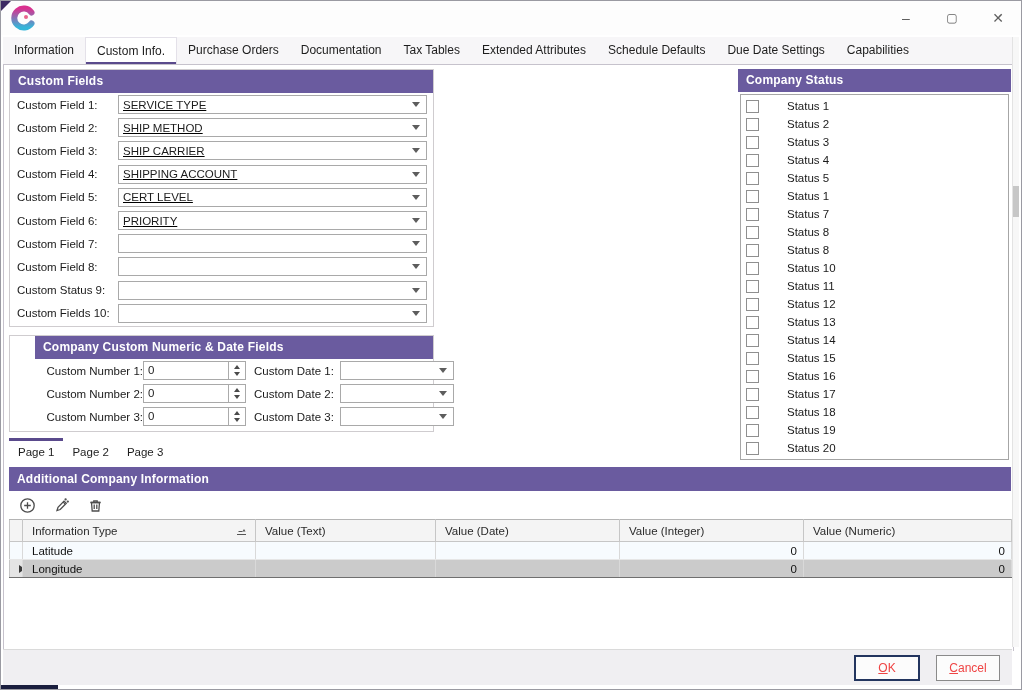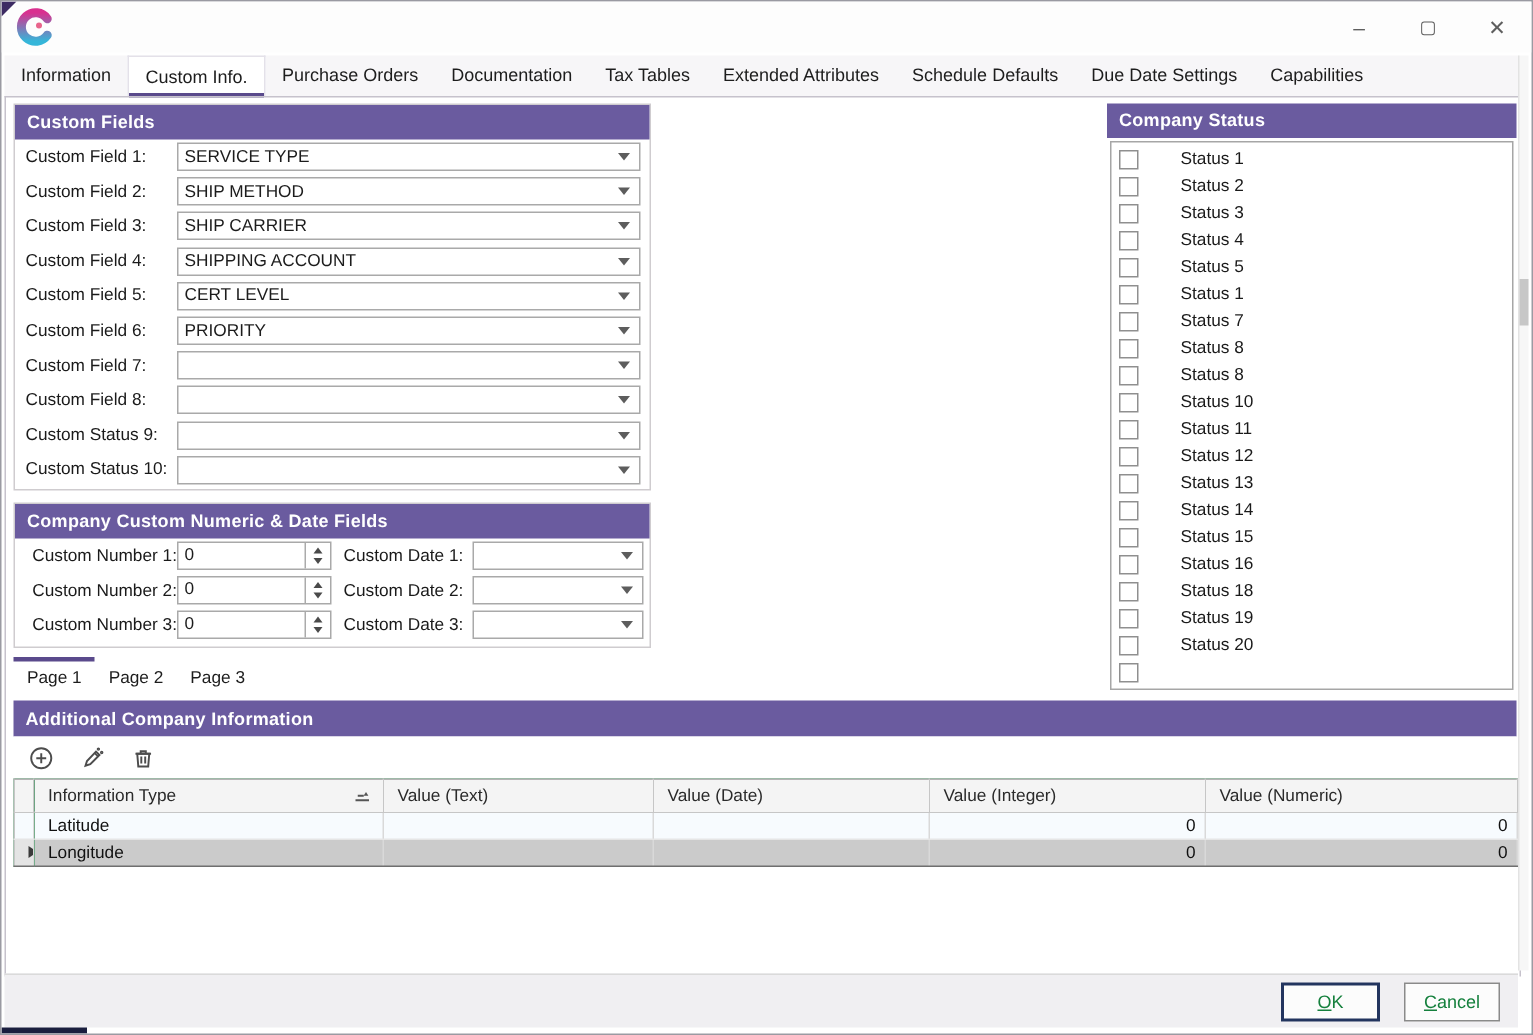--- a/index.html
+++ b/index.html
@@ -26,31 +26,31 @@
   .tab.active::after{ content:""; position:absolute; left:0; right:0; bottom:-1px; height:3px; background:var(--accent); }
   
   .content-frame{ position:absolute; left:2px; top:63px; width:1011px; height:587px;
     border:1px solid #c6c2cc; border-bottom:none; pointer-events:none; }
   
   .panel{ position:absolute; background:#fff; border:1px solid #cfcccf; }
   .panel-hdr{ height:23px; background:var(--purple); color:#fff; font-size:12px; font-weight:bold;
     line-height:23px; padding-left:8px; letter-spacing:.2px; }
   .lbl{ font-size:11.5px; color:#1a1a1a; }
   
-  .combo{ height:19px; background:#fff; border:1px solid #a9a9a9; display:flex; align-items:center; }
+  .combo{ height:19px; background:#fff; border:1px solid #a9a9a9; display:flex; align-items:center;text-decoration:underline; }
   .combo-val{ flex:1; font-size:11.5px; color:#1c1c1c; padding-left:4px; white-space:nowrap; overflow:hidden; }
   .arrow-down{ width:0; height:0; border-left:4px solid transparent; border-right:4px solid transparent;
     border-top:5px solid #5d5d5d; margin-right:6px; flex:none; }
   
   .panel-custom{ left:8px; top:68px; width:425px; height:258px; }
   .field-row{ display:flex; align-items:center; height:23.2px; padding-left:7px; }
   .field-row .lbl{ width:101px; flex:none; }
   .field-row .combo{ flex:1; margin-right:6px; }
   
-  .panel-numdate{ left:8px; top:334px; width:425px; height:97px; }
+  .panel-numdate{ left:8px; top:334px; width:425px; height:97px;padding-left:25px; }
   .num-row{ display:flex; align-items:center; height:23.2px; padding-left:7px; }
   .num-row .num-lbl{ width:101px; flex:none;text-align:right; }
   .spin-input{ width:103px; height:19px; border:1px solid #a9a9a9; background:#fff; display:flex; flex:none; }
   .spin-val{ flex:1; font-size:11.5px; color:#1c1c1c; padding-left:4px; line-height:17px; }
   .spin{ width:17px; border-left:1px solid #ababab; display:flex; flex-direction:column;
     align-items:center; justify-content:center; gap:3px; }
   .tri-up{ width:0;height:0;border-left:3.5px solid transparent;border-right:3.5px solid transparent;border-bottom:4.5px solid #4a4a4a; }
   .tri-down{ width:0;height:0;border-left:3.5px solid transparent;border-right:3.5px solid transparent;border-top:4.5px solid #4a4a4a; }
   .num-row .date-lbl{ width:86px; margin-left:8px; flex:none; }
   .num-row .date-combo{ width:114px; margin-right:6px; flex:none; }
@@ -63,41 +63,41 @@
   .status-listbox{ margin:2px 2px 0 2px; height:366px; border:1px solid #a6a6a6; overflow:hidden; padding-top:2px; background:#fff; }
   .status-item{ display:flex; align-items:center; height:18px; padding-left:5px; }
   .cb{ width:13px; height:13px; border:1px solid #8f8f8f; background:#fff; flex:none; }
   .status-item .lbl{ margin-left:28px; }
   
   .panel-add{ left:8px; top:466px; width:1002px; border:none; background:transparent; }
   .panel-add .panel-hdr{ height:24px; line-height:24px; }
   .toolbar{ height:28px; display:flex; align-items:center; gap:16px; padding-left:9px; background:#fff; }
   .tool-icon{ width:18px; height:18px; display:flex; align-items:center; justify-content:center; }
   .tool-icon svg{ stroke:#4d4d4d; fill:none; stroke-width:1.3; }
-  table.grid{ border-collapse:collapse; table-layout:fixed; width:1002px; background:#15803d; }
+  table.grid{ border-collapse:collapse; table-layout:fixed; width:1002px; background:#d946ef; }
   table.grid col.c0{width:13px;} table.grid col.c1{width:233px;} table.grid col.c2{width:180px;}
   table.grid col.c3{width:184px;} table.grid col.c4{width:184px;} table.grid col.c5{width:208px;}
   table.grid th{ height:22px; background:#f4f4f4; border:1px solid #c6c6c6; border-top:1px solid #b4b4b4;
     font-size:11.5px; font-weight:normal; color:#2a2a2a; text-align:left; padding-left:9px; position:relative; }
   table.grid th.ind{ padding:0; }
   .sort-icon{ position:absolute; right:8px; top:6px; }
   table.grid td{ height:18px; font-size:11.5px; color:#111; padding:0 6px 0 9px;
     border-right:1px solid #d9d9d9; overflow:hidden; white-space:nowrap; }
   tr.row-lat td{ background:#f7fbfe; border-bottom:1px solid #e6e6e6; }
   tr.row-lon td{ background:#cbcbcb; border-top:1px solid #6f6f6f; border-bottom:1px solid #6f6f6f; }
   td.ind{ padding:0; text-align:center; border-left:1px solid #c6c6c6; background:#f0f0f0; }
   tr.row-lon td.ind{ background:#e4e4e4; }
   td.num{ text-align:right; }
   .row-pointer{ display:inline-block; width:0; height:0; border-top:4px solid transparent;
     border-bottom:4px solid transparent; border-left:6px solid #3a3a3a; }
   
   .footer{ position:absolute; left:2px; right:9px; bottom:4px; height:36px; background:#f0eff2;
     border-top:1px solid #dadada; display:flex; align-items:center; justify-content:flex-end;
     gap:16px; padding-right:12px; }
-  .btn{ height:26px; background:#fcfcfc; font-size:12px; color:#15803d; display:flex;
+  .btn{ height:26px; background:#fcfcfc; font-size:12px; color:#ef4444; display:flex;
     align-items:center; justify-content:center; font-family:"Liberation Sans", sans-serif; }
   .btn-ok{ width:66px; border:2px solid #23355f; }
   .btn-cancel{ width:64px; border:1px solid #8a8a8a; }
   .btn-label{ display:block; }
   .btn-label::first-letter{ text-decoration:underline; }
   
   .vscroll{ position:absolute; top:36px; right:2px; width:7px; height:610px; background:#f7f7f7; border-left:1px solid #e3e3e3; }
   .vthumb{ position:absolute; top:149px; left:0; width:6px; height:31px; background:#c7c7c7; }
   .bottom-accent{ position:absolute; left:0; bottom:0; width:57px; height:4px; background:#1a1e3e; z-index:8; }
 </style>
@@ -211,21 +211,21 @@
 
         <div class="field-row">
           <span class="lbl">Custom Status 9:</span>
           <div class="combo">
             <span class="combo-val"></span>
             <span class="arrow-down"></span>
           </div>
         </div>
 
         <div class="field-row">
-          <span class="lbl">Custom Status 10:</span>
+          <span class="lbl">Custom Fields 10:</span>
           <div class="combo">
             <span class="combo-val"></span>
             <span class="arrow-down"></span>
           </div>
         </div>
       </div>
   </div>
 
   <div class="panel panel-numdate">
     <div class="panel-hdr">Company Custom Numeric &amp; Date Fields</div>
@@ -364,20 +364,24 @@
         <div class="status-item">
           <span class="cb"></span>
           <span class="lbl">Status 15</span>
         </div>
 
         <div class="status-item">
           <span class="cb"></span>
           <span class="lbl">Status 16</span>
         </div>
 
+        <div class="status-item">
+          <span class="cb"></span>
+          <span class="lbl">Status 17</span>
+        </div>
 
         <div class="status-item">
           <span class="cb"></span>
           <span class="lbl">Status 18</span>
         </div>
 
         <div class="status-item">
           <span class="cb"></span>
           <span class="lbl">Status 19</span>
         </div>

